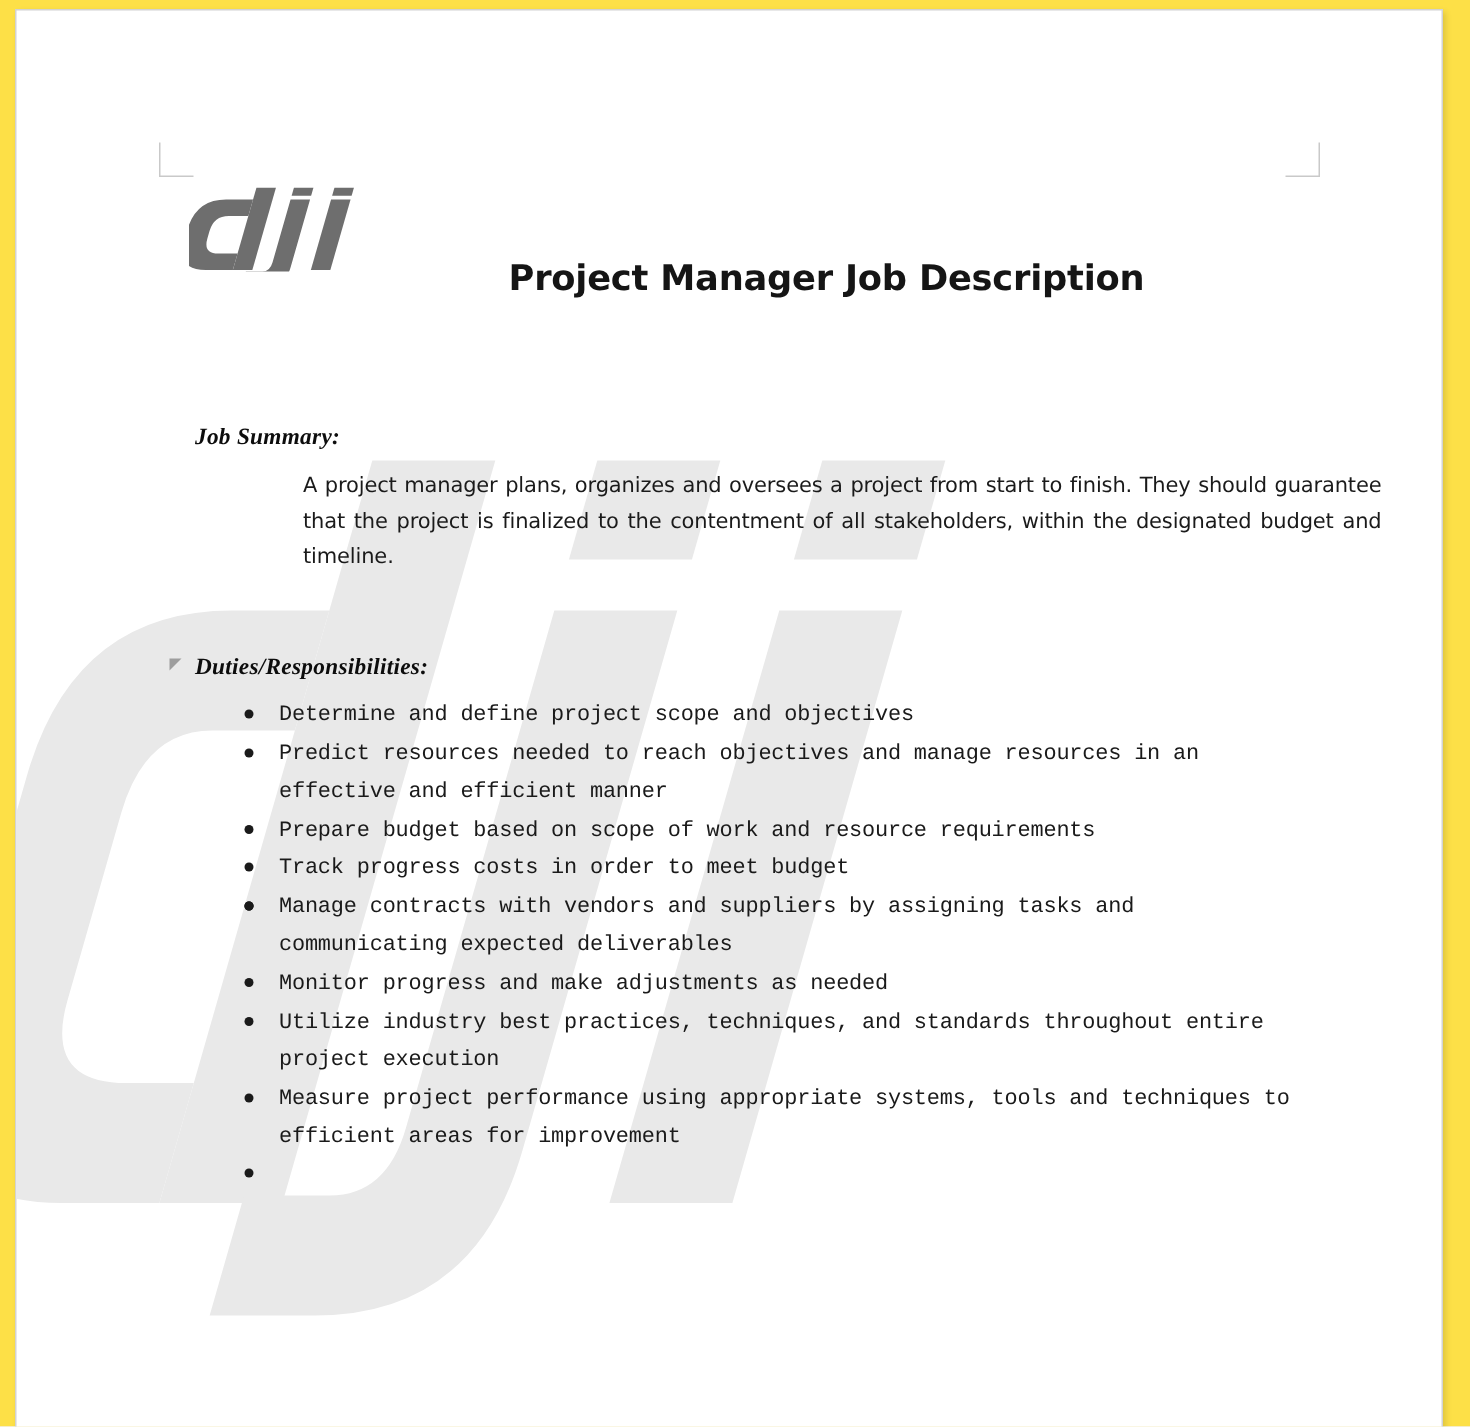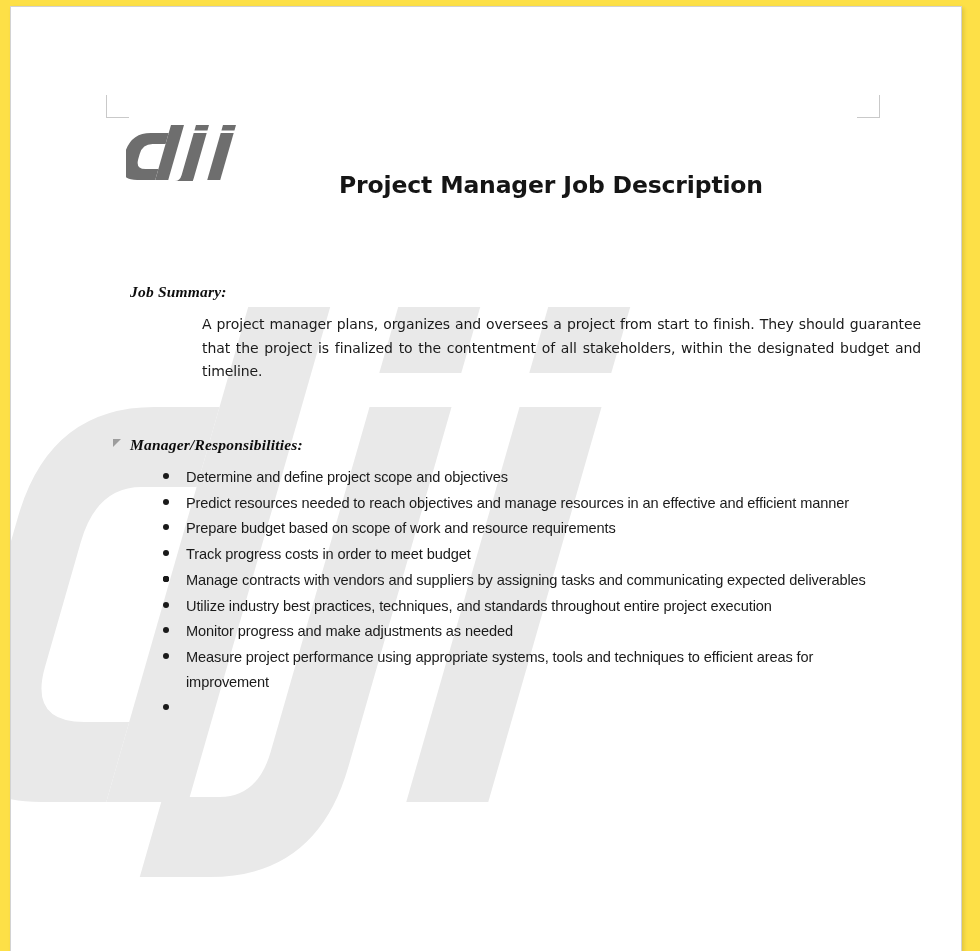--- a/index.html
+++ b/index.html
@@ -142,21 +142,21 @@
     top: 458px;
     width: 714px;
     margin: 0;
     padding: 0;
     list-style: none;
   }
   .duties-list li {
     position: relative;
     padding-left: 28px;
     margin: 0 0 0.5px 0;
-    font-family: Liberation Sans, sans-serif;
+    font-family: Liberation Mono, monospace;
     font-size: 14.6px;
     line-height: 25.2px;
     color: #1a1a1a;
     letter-spacing: -0.12px;
   }
   .duties-list li .bullet {
     position: absolute;
     left: 5px;
     top: 8px;
     width: 6px;
@@ -247,31 +247,31 @@
       </svg>
 
       <div class="doc-title">Project Manager Job Description</div>
 
       <div class="section-heading heading-summary">Job Summary:</div>
 
       <div class="summary-para">A project manager plans, organizes and oversees a project from start to finish. They should guarantee that the project is finalized to the contentment of all stakeholders, within the designated budget and timeline.</div>
 
       <div class="collapse-triangle"></div>
 
-      <div class="section-heading heading-duties">Manager/Responsibilities:</div>
+      <div class="section-heading heading-duties">Duties/Responsibilities:</div>
 
       <ul class="duties-list" id="duties-list">
           <li><span class="bullet"></span><span>Determine and define project scope and objectives</span></li>
           <li><span class="bullet"></span><span>Predict resources needed to reach objectives and manage resources in an effective and efficient manner</span></li>
           <li><span class="bullet"></span><span>Prepare budget based on scope of work and resource requirements</span></li>
           <li><span class="bullet"></span><span>Track progress costs in order to meet budget</span></li>
           <li><span class="bullet"></span></li>
           <li><span class="bullet"></span></li>
           <li><span class="bullet"></span><span>Manage contracts with vendors and suppliers by assigning tasks and communicating expected deliverables</span></li>
+          <li><span class="bullet"></span><span>Monitor progress and make adjustments as needed</span></li>
           <li><span class="bullet"></span><span>Utilize industry best practices, techniques, and standards throughout entire project execution</span></li>
-          <li><span class="bullet"></span><span>Monitor progress and make adjustments as needed</span></li>
           <li><span class="bullet"></span><span>Measure project performance using appropriate systems, tools and techniques to efficient areas for improvement</span></li>
           <li><span class="bullet"></span></li>
         </ul>
 
     </div>
   </div>
 </div>
 
 </body></html>

